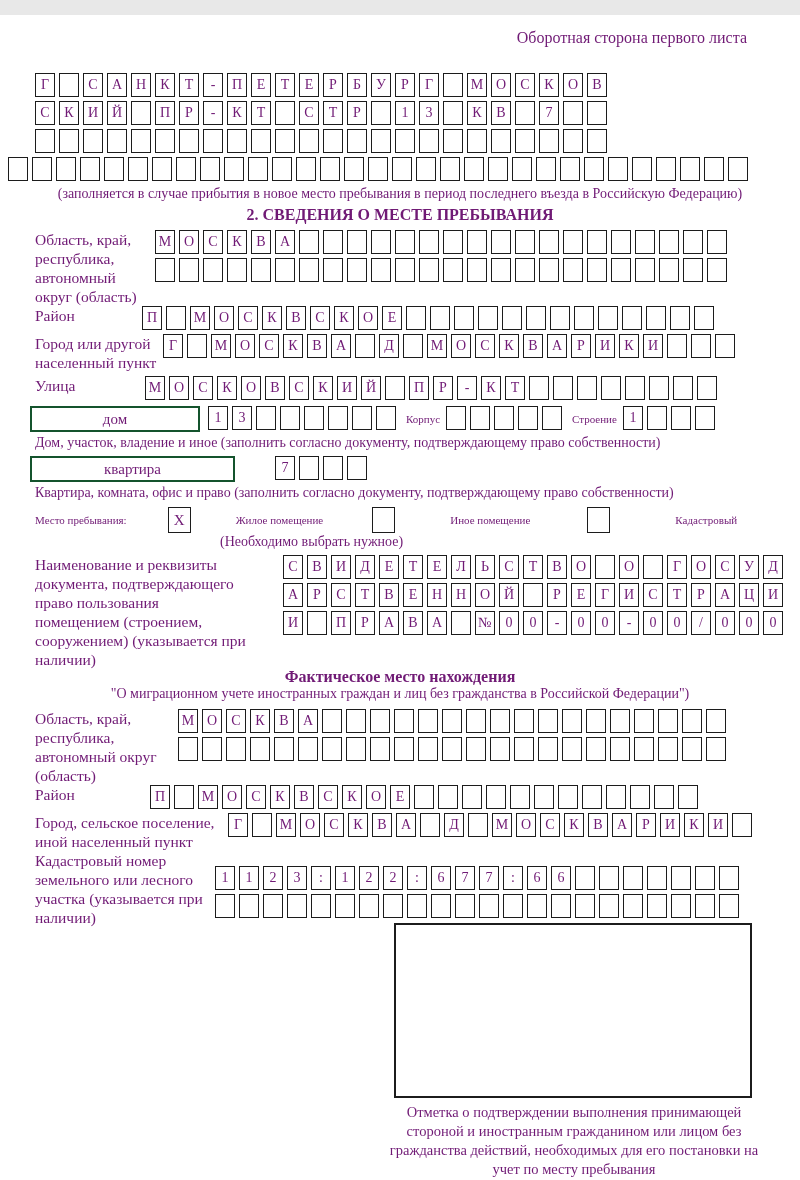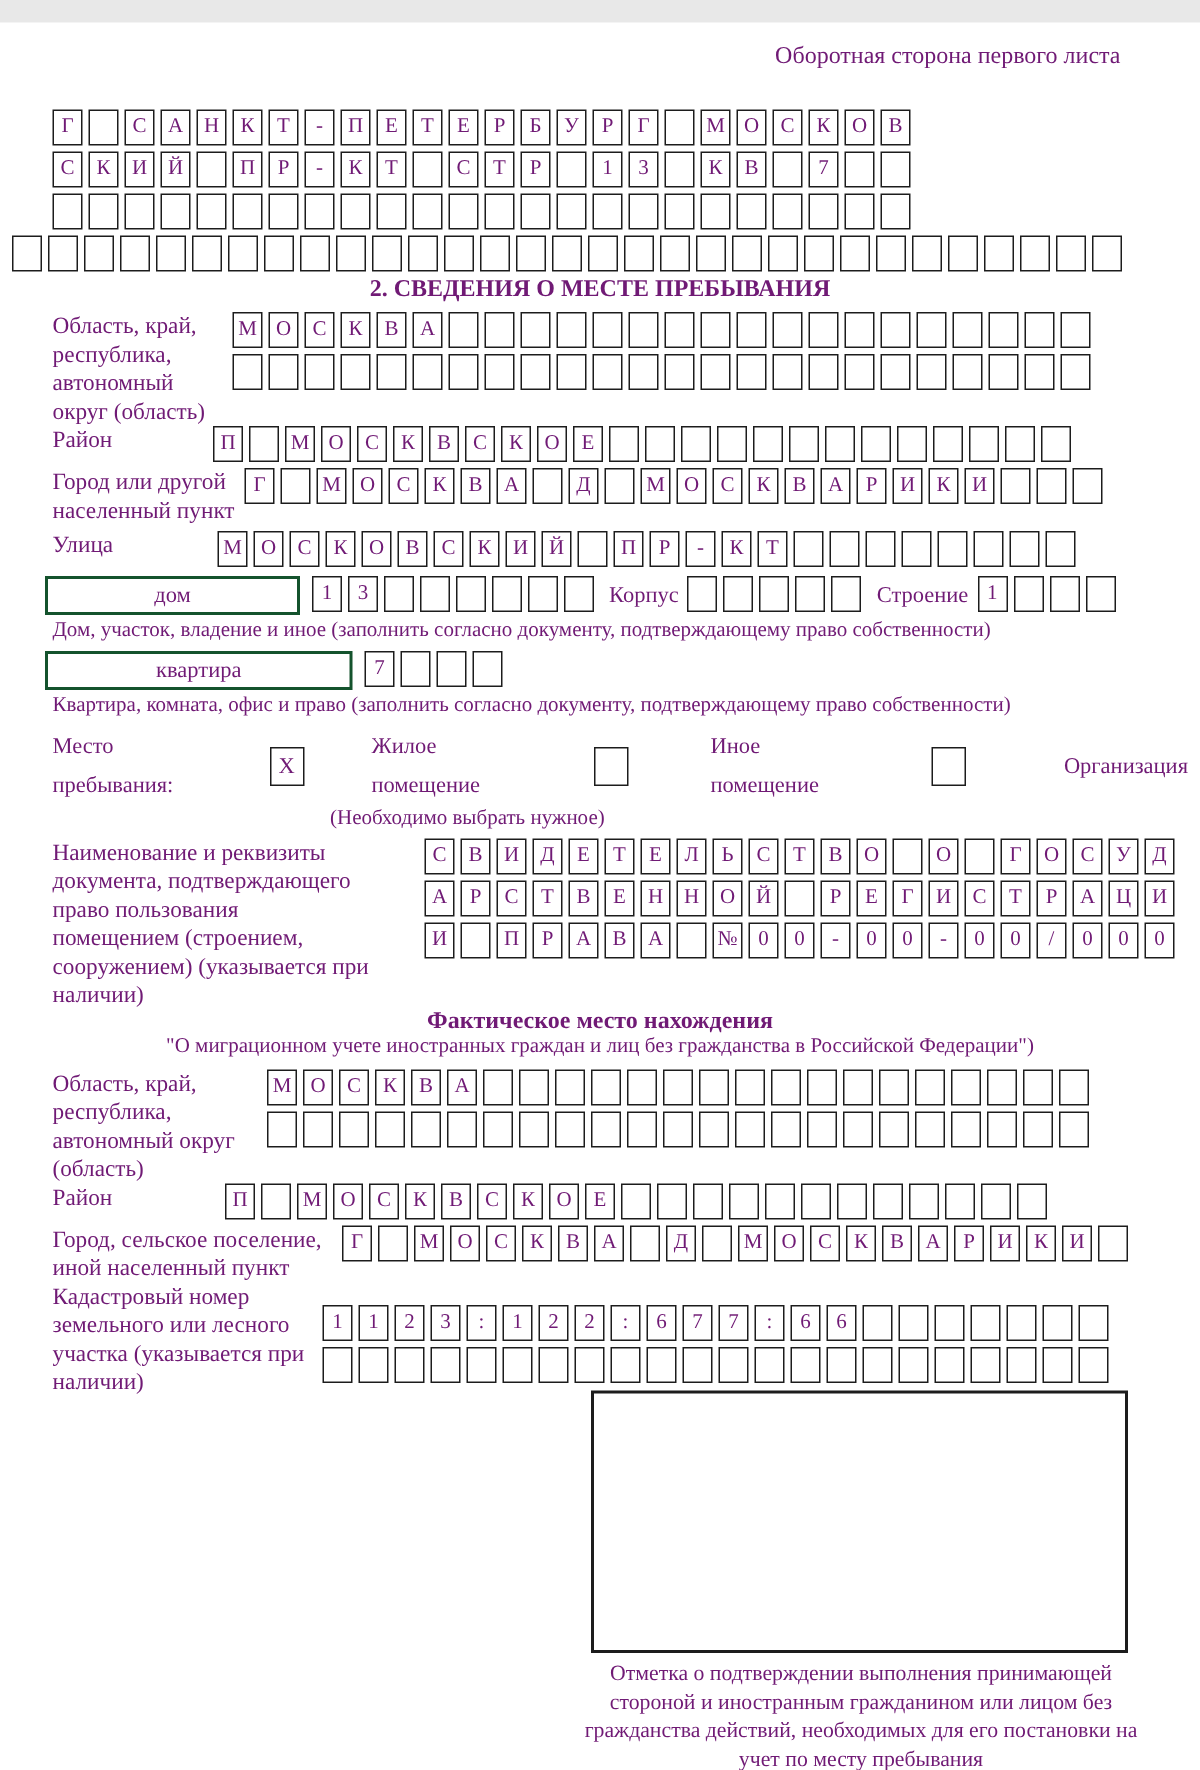--- a/index.html
+++ b/index.html
@@ -21,21 +21,21 @@
   .caption { font-size:14px; text-align:center; line-height:18px; }
   .heading { font-size:16px; font-weight:bold; text-align:center; line-height:16px; }
   .widebox {
     border:2px solid #14532d; height:26px; box-sizing:border-box;
     display:flex; align-items:center; justify-content:center; font-size:15px;
   }
   .chk {
     width:23px; height:26px; border:1.9px solid #1c1c1c; box-sizing:border-box;
     display:flex; align-items:center; justify-content:center; font-size:15px; flex:0 0 auto;
   }
-  .inline-label { font-size:15px; line-height:26px; }
+  .inline-label { font-size:11px; line-height:26px; }
   .stamp-box {
     border:2.5px solid #1c1c1c; width:358px; height:175px; box-sizing:border-box;
     margin-left:386px; background:#fff;
   }
   .stamp-caption { width:392px; margin-left:370px; font-size:14.5px; line-height:19px; text-align:center; margin-top:5px; }
   .ml27 { margin-left:27px; }
 </style>
 </head>
 <body>
 
@@ -151,20 +151,21 @@
       <div class="cell"></div>
       <div class="cell"></div>
       <div class="cell"></div>
       <div class="cell"></div>
       <div class="cell"></div>
       <div class="cell"></div>
       <div class="cell"></div>
       <div class="cell"></div>
       <div class="cell"></div>
     </div>
+  <div class="caption">(заполняется в случае прибытия в новое место пребывания в период последнего въезда в Российскую Федерацию)</div>
 
   <div class="heading" style="margin-top:4px;">2. СВЕДЕНИЯ О МЕСТЕ ПРЕБЫВАНИЯ</div>
 
   <div class="frow ml27" style="margin-top:7px;">
     <div class="flabel" style="width:120px;">Область, край, республика, автономный округ (область)</div>
     <div>
       <div class="cells">
           <div class="cell">М</div>
           <div class="cell">О</div>
           <div class="cell">С</div>
@@ -332,39 +333,39 @@
     <div class="inline-label" style="margin-left:10px;">Строение</div>
     <div class="cells" style="margin-left:6px;">
         <div class="cell">1</div>
         <div class="cell"></div>
         <div class="cell"></div>
         <div class="cell"></div>
       </div>
   </div>
   <div class="caption" style="text-align:left; margin-left:27px;">Дом, участок, владение и иное (заполнить согласно документу, подтверждающему право собственности)</div>
 
-  <div class="frow" style="margin-left:22px; margin-top:4px;">
+  <div class="frow" style="margin-left:22px; margin-top:4px;gap:32px;">
     <div class="widebox" style="width:205px;">квартира</div>
     <div class="cells" style="margin-left:8px;">
         <div class="cell">7</div>
         <div class="cell"></div>
         <div class="cell"></div>
         <div class="cell"></div>
       </div>
   </div>
   <div class="caption" style="text-align:left; margin-left:27px;">Квартира, комната, офис и право (заполнить согласно документу, подтверждающему право собственности)</div>
 
   <div class="frow ml27" style="margin-top:5px; align-items:center;gap:31px;">
     <div class="inline-label">Место пребывания:</div>
     <div class="chk" style="margin-left:10px;">X</div>
     <div class="inline-label" style="margin-left:14px;">Жилое помещение</div>
     <div class="chk" style="margin-left:18px;"></div>
     <div class="inline-label" style="margin-left:24px;">Иное помещение</div>
     <div class="chk" style="margin-left:26px;"></div>
-    <div class="inline-label" style="margin-left:34px;">Организация</div>
+    <div class="inline-label" style="margin-left:34px;">Кадастровый</div>
   </div>
   <div class="caption" style="text-align:left; margin-left:212px;">(Необходимо выбрать нужное)</div>
 
   <div class="frow ml27" style="margin-top:4px;gap:36px;">
     <div class="flabel" style="width:212px;">Наименование и реквизиты документа, подтверждающего право пользования помещением (строением, сооружением) (указывается при наличии)</div>
     <div>
       <div class="cells">
           <div class="cell">С</div>
           <div class="cell">В</div>
           <div class="cell">И</div>

